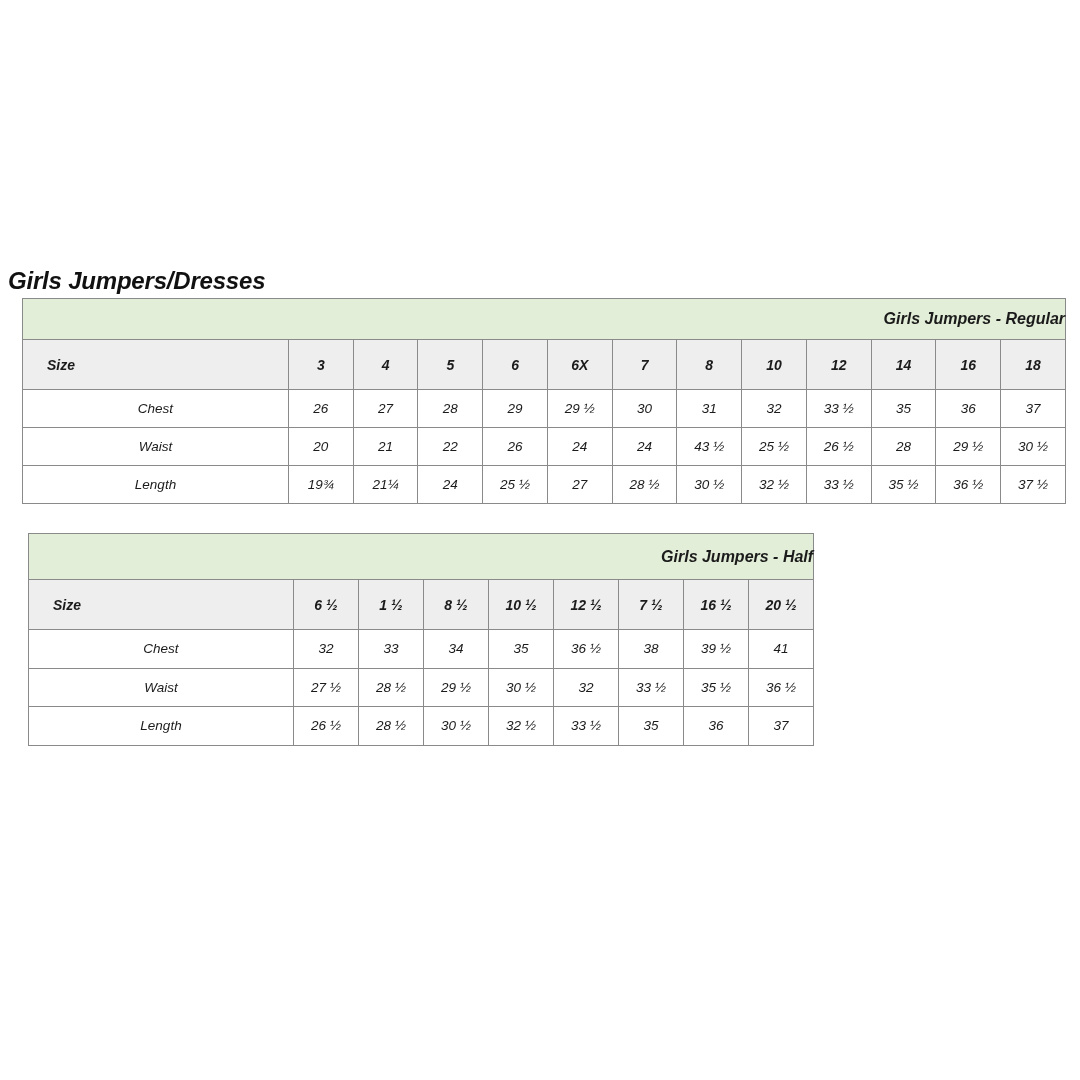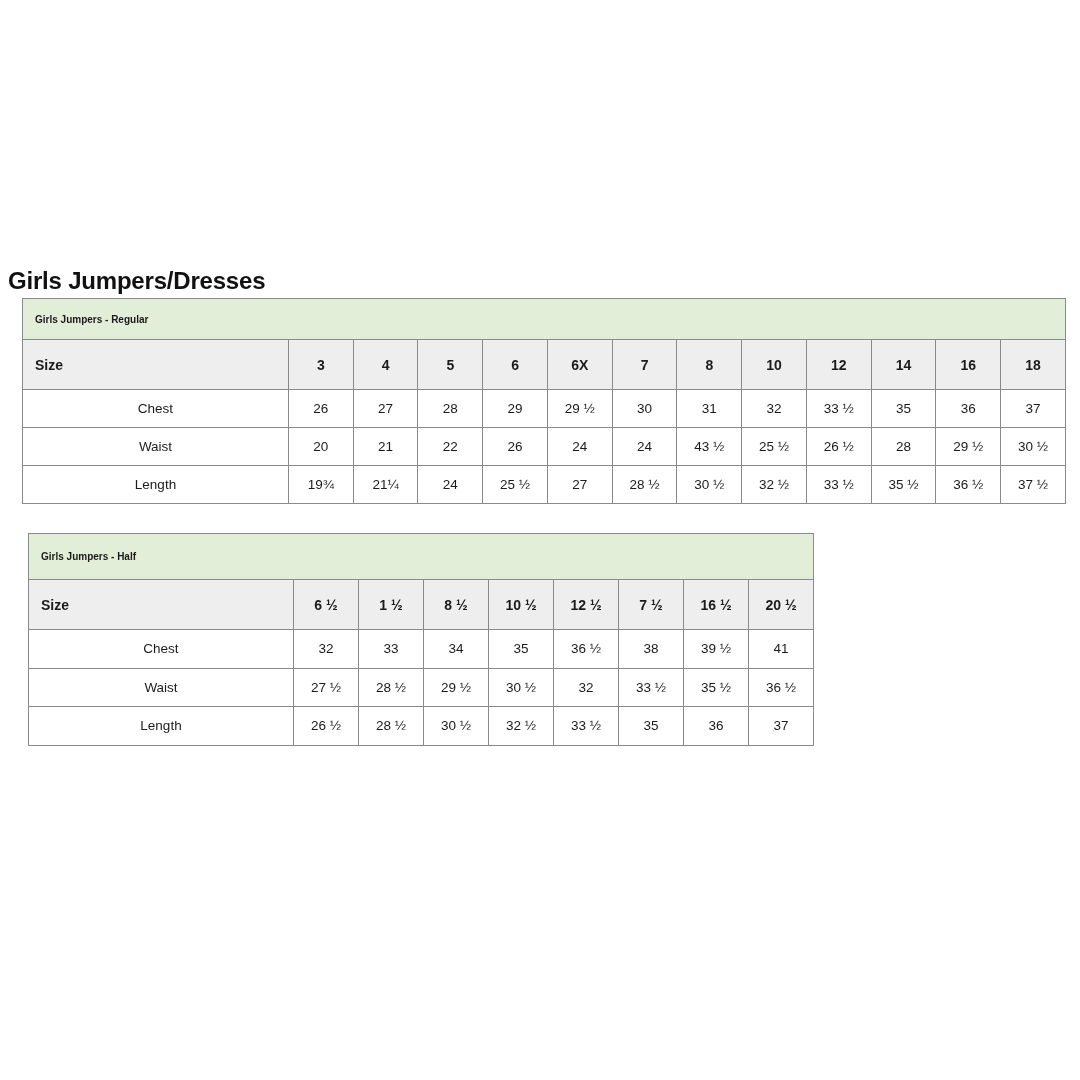--- a/index.html
+++ b/index.html
@@ -14,20 +14,21 @@
     color: #1a1a1a;
     position: relative;
     overflow: hidden;
   }
   .page {
     position: absolute;
     left: 0;
     top: 0;
     width: 936px;
     height: 1080px;
+    font-style: italic;
   }
   .page-title {
     position: absolute;
     left: 8px;
     top: 267px;
     font-size: 24px;
     font-weight: bold;
     letter-spacing: -0.2px;
     color: #111111;
   }
@@ -44,36 +45,36 @@
     font-weight: normal;
     color: #1b1b1b;
     text-align: center;
     padding: 0;
     height: 37px;
     vertical-align: middle;
     white-space: nowrap;
   }
   tr.section-row td {
     background: #e2eed7;
-    text-align: left;
+    text-align: right;
     font-weight: bold;
-    font-size: 10px;
-    padding-left: 12px;
+    font-size: 16px;
+    padding-left: 4px;
     height: 40px;
     color: #1b1b1b;
   }
   tr.header-row td {
     background: #eeeeee;
     font-weight: bold;
     height: 49px;
     font-size: 14px;
   }
   tr.header-row td.rowlabel {
     text-align: left;
-    padding-left: 12px;
+    padding-left: 24px;
   }
   td.rowlabel {
     text-align: left;
     padding-left: 12px;
     font-size: 14px;
   }
   
   #table-regular {
     left: 22px;
     top: 298px;

